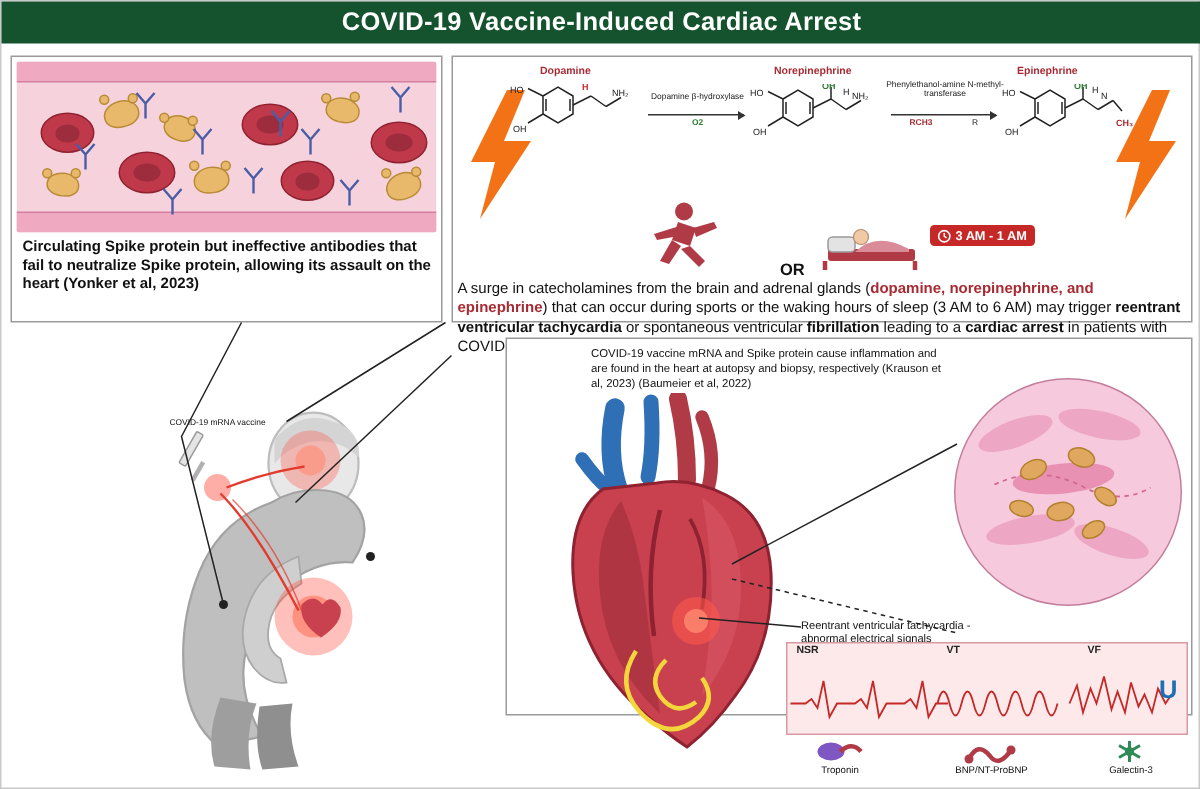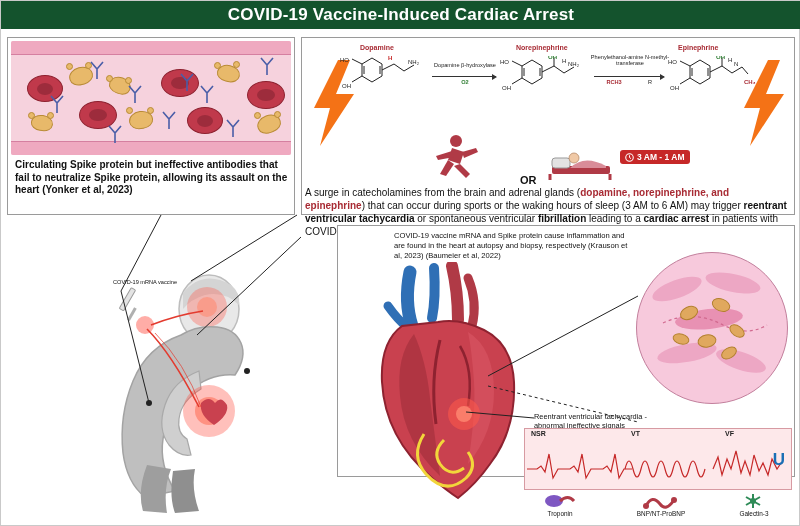--- a/index.html
+++ b/index.html
@@ -285,21 +285,21 @@
         </g>
       </svg>
     </div>
 
     <svg style="position:absolute;left:0;top:0;" width="458" height="296">
       <path d="M150 150 L300 70" stroke="#222" stroke-width="1" fill="none"></path>
       <path d="M150 160 L300 196" stroke="#222" stroke-width="1" fill="none" stroke-dasharray="3 3"></path>
       <path d="M128 186 L196 192" stroke="#222" stroke-width="1" fill="none"></path>
     </svg>
 
-    <div class="reentryLabel">Reentrant ventricular tachycardia - abnormal ineffective signals</div>
+    <div class="reentryLabel">Reentrant ventricular tachycardia - abnormal electrical signals</div>
 
     <div class="ecgBox">
       <div class="ecgHdr" style="left:6px;">NSR</div>
       <div class="ecgHdr" style="left:106px;">VT</div>
       <div class="ecgHdr" style="left:200px;">VF</div>
       <svg style="position:absolute;left:0;top:12px;" width="264" height="46">
         <path d="M2 28 h10 l4 -3 l4 6 l4 -18 l4 24 l5 -9 h12 l4 -3 l4 6 l4 -18 l4 24 l5 -9 h12 l4 -3 l4 6 l4 -18 l4 24 l5 -9 h8" stroke="#c62828" stroke-width="1.2" fill="none"></path>
         <path d="M100 28 q4 -16 8 0 q4 16 8 0 q4 -16 8 0 q4 16 8 0 q4 -16 8 0 q4 16 8 0 q4 -16 8 0 q4 16 8 0 q4 -16 8 0 q4 16 8 0" stroke="#c62828" stroke-width="1.2" fill="none"></path>
         <path d="M188 28 l5 -12 l4 18 l5 -16 l4 10 l5 -18 l5 22 l4 -12 l5 14 l4 -20 l5 16 l4 -8 l5 12 l4 -16 l5 10 l4 -6" stroke="#c62828" stroke-width="1.2" fill="none"></path>
       </svg>

